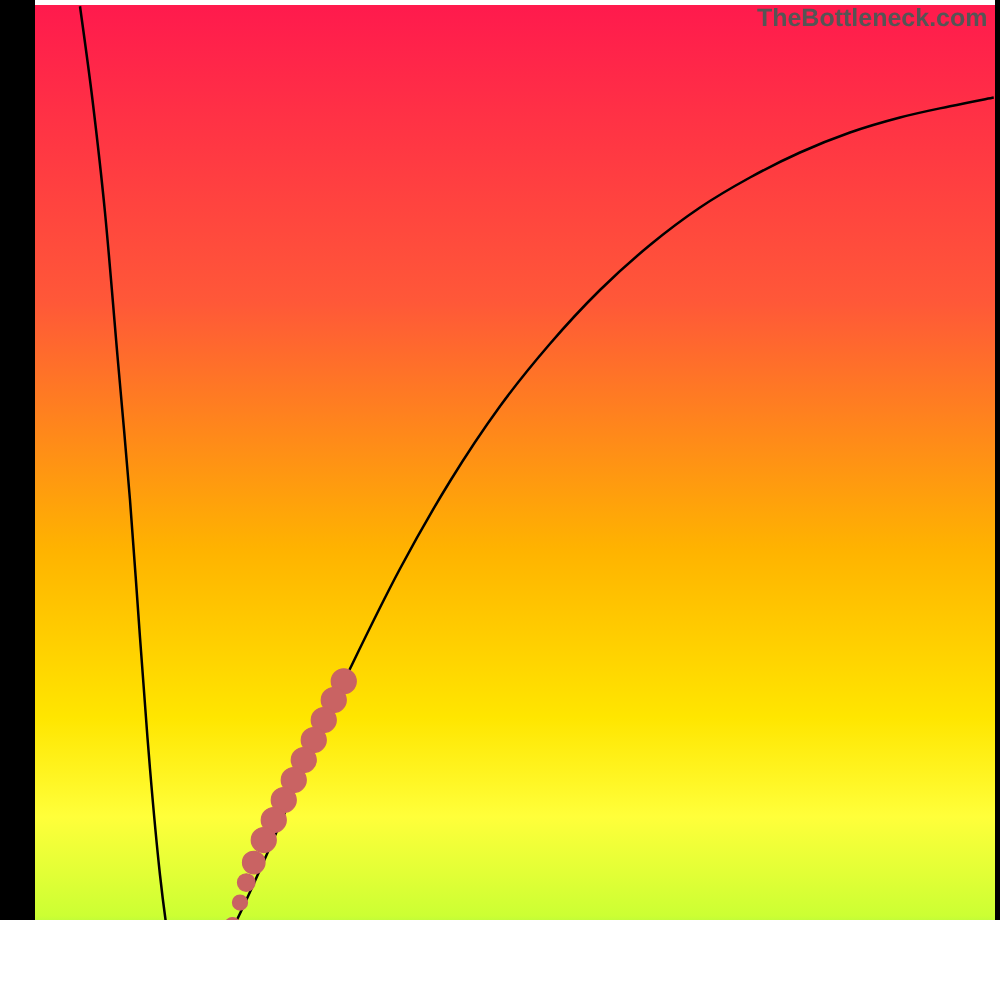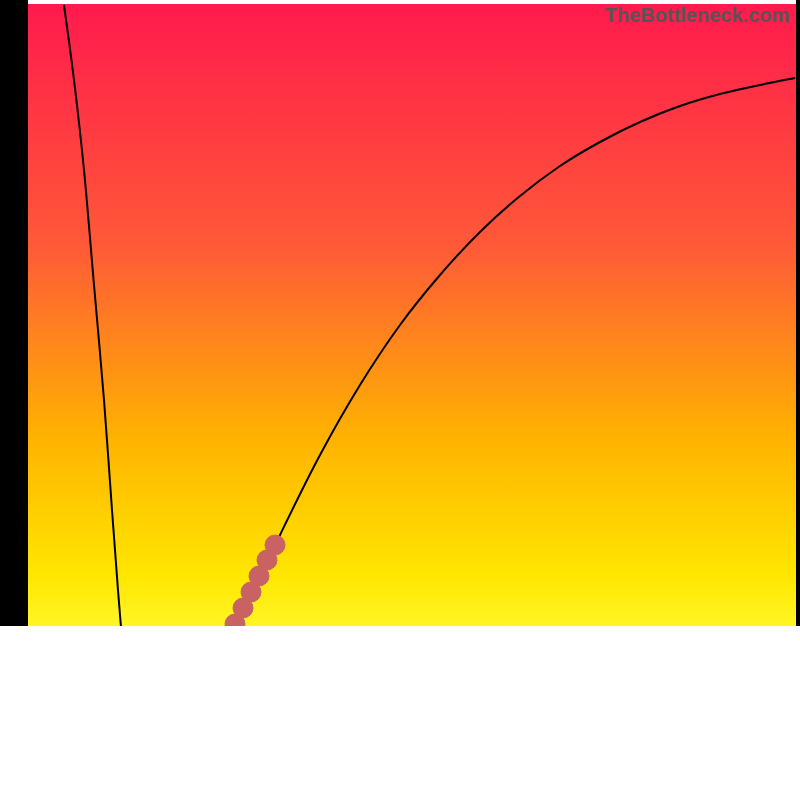--- a/index.html
+++ b/index.html
@@ -1,16 +1,16 @@
 <!DOCTYPE html>
 <html><head>
 <meta charset="utf-8">
 <style>
 body{margin:0;padding:0;background:#fff;font-family:Arial,sans-serif}
-.wrap{width:800px;height:626px;position:relative}
+.wrap{width:800px;height:736px;position:relative}
 .attr{position:absolute;top:4px;right:10px;font-size:20px;font-weight:bold;color:#555}
 svg{display:block}
 </style>
 </head>
 <body>
 <div class="wrap">
 <div class="attr">TheBottleneck.com</div>
 <svg id="chart" width="800" height="800" viewBox="0 0 800 800">
       <defs>
         <linearGradient id="bg" x1="0" y1="0" x2="0" y2="1">

